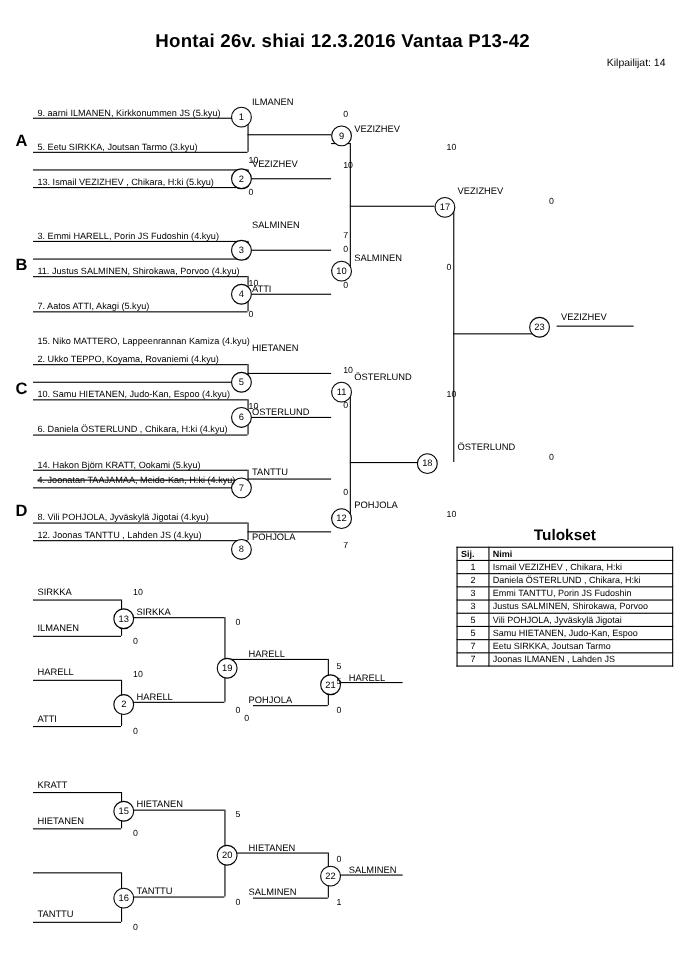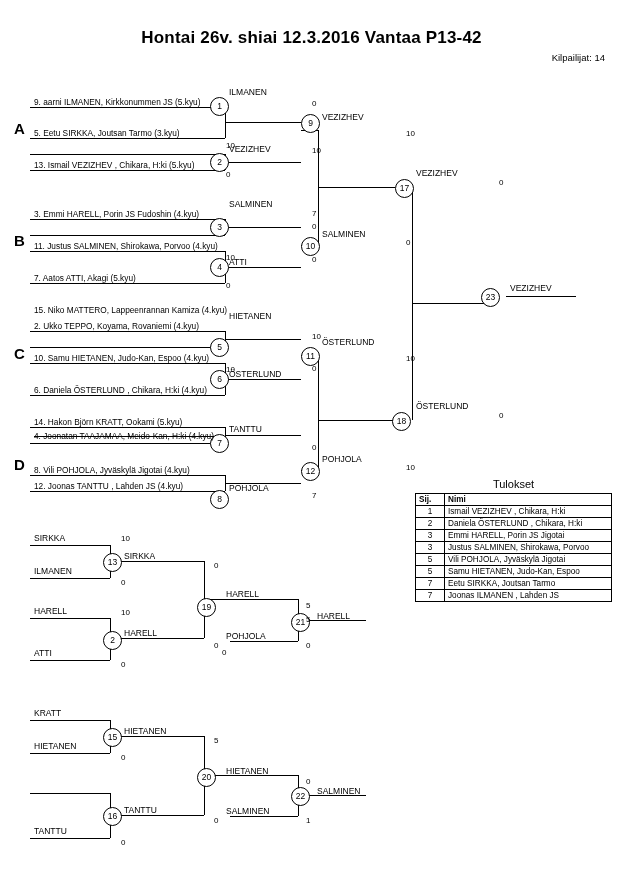--- a/index.html
+++ b/index.html
@@ -28,21 +28,21 @@
   .score{position:absolute;font-size:8px;white-space:nowrap;}
   .grp{position:absolute;font-size:15px;font-weight:bold;}
   .node{
     position:absolute;width:17px;height:17px;border:1px solid #000;
     border-radius:50%;background:#fff;
     font-size:8.5px;line-height:17px;text-align:center;
   }
   .strike{text-decoration:line-through;}
   
   #results{position:absolute;left:415px;top:478px;width:197px;}
-  #results .cap{text-align:center;font-size:11px;font-weight:normal;margin-bottom:3px;}
+  #results .cap{text-align:center;font-size:14px;font-weight:bold;margin-bottom:3px;}
   #results table{border-collapse:collapse;width:197px;background:#fff;}
   #results th,#results td{border:1px solid #000;font-size:8.2px;padding:1px 3px;}
   #results th{font-weight:bold;text-align:left;}
   #results td.rank{width:22px;text-align:center;}
   #results td.nm{text-align:left;white-space:nowrap;overflow:hidden;}
 </style>
 </head>
 <body>
 
 <div class="abs" id="title">Hontai 26v. shiai  12.3.2016  Vantaa   P13-42</div>
@@ -105,21 +105,21 @@
 
 <div class="line v" style="left:412px;top:187px;height:233px;"></div>
 <div class="line h" style="left:412px;top:303px;width:77px;"></div>
 <div class="line h" style="left:506px;top:296px;width:70px;"></div>
 
 <div class="node" style="left:301px;top:114px;">9</div>
 <div class="node" style="left:301px;top:237px;">10</div>
 <div class="node" style="left:301px;top:347px;">11</div>
 <div class="node" style="left:301px;top:462px;">12</div>
 <div class="node" style="left:395px;top:179px;">17</div>
-<div class="node" style="left:392px;top:412px;">18</div>
+<div class="node" style="left:379px;top:412px;">18</div>
 <div class="node" style="left:481px;top:288px;">23</div>
 <div class="node" style="left:210px;top:490px;">8</div>
 <div class="node" style="left:210px;top:434px;">7</div>
 <div class="node" style="left:210px;top:370px;">6</div>
 <div class="node" style="left:210px;top:338px;">5</div>
 <div class="node" style="left:210px;top:258px;">4</div>
 <div class="node" style="left:210px;top:218px;">3</div>
 <div class="node" style="left:210px;top:153px;">2</div>
 <div class="node" style="left:210px;top:97px;">1</div>
 
@@ -272,21 +272,21 @@
       <tr>
         <td class="rank">1</td>
         <td class="nm">Ismail VEZIZHEV , Chikara, H:ki</td>
       </tr>
       <tr>
         <td class="rank">2</td>
         <td class="nm">Daniela ÖSTERLUND , Chikara, H:ki</td>
       </tr>
       <tr>
         <td class="rank">3</td>
-        <td class="nm">Emmi HARELL, Porin JS Jigotai</td>
+        <td class="nm">Emmi TANTTU, Porin JS Fudoshin</td>
       </tr>
       <tr>
         <td class="rank">3</td>
         <td class="nm">Justus SALMINEN, Shirokawa, Porvoo</td>
       </tr>
       <tr>
         <td class="rank">5</td>
         <td class="nm">Vili POHJOLA, Jyväskylä Jigotai</td>
       </tr>
       <tr>

